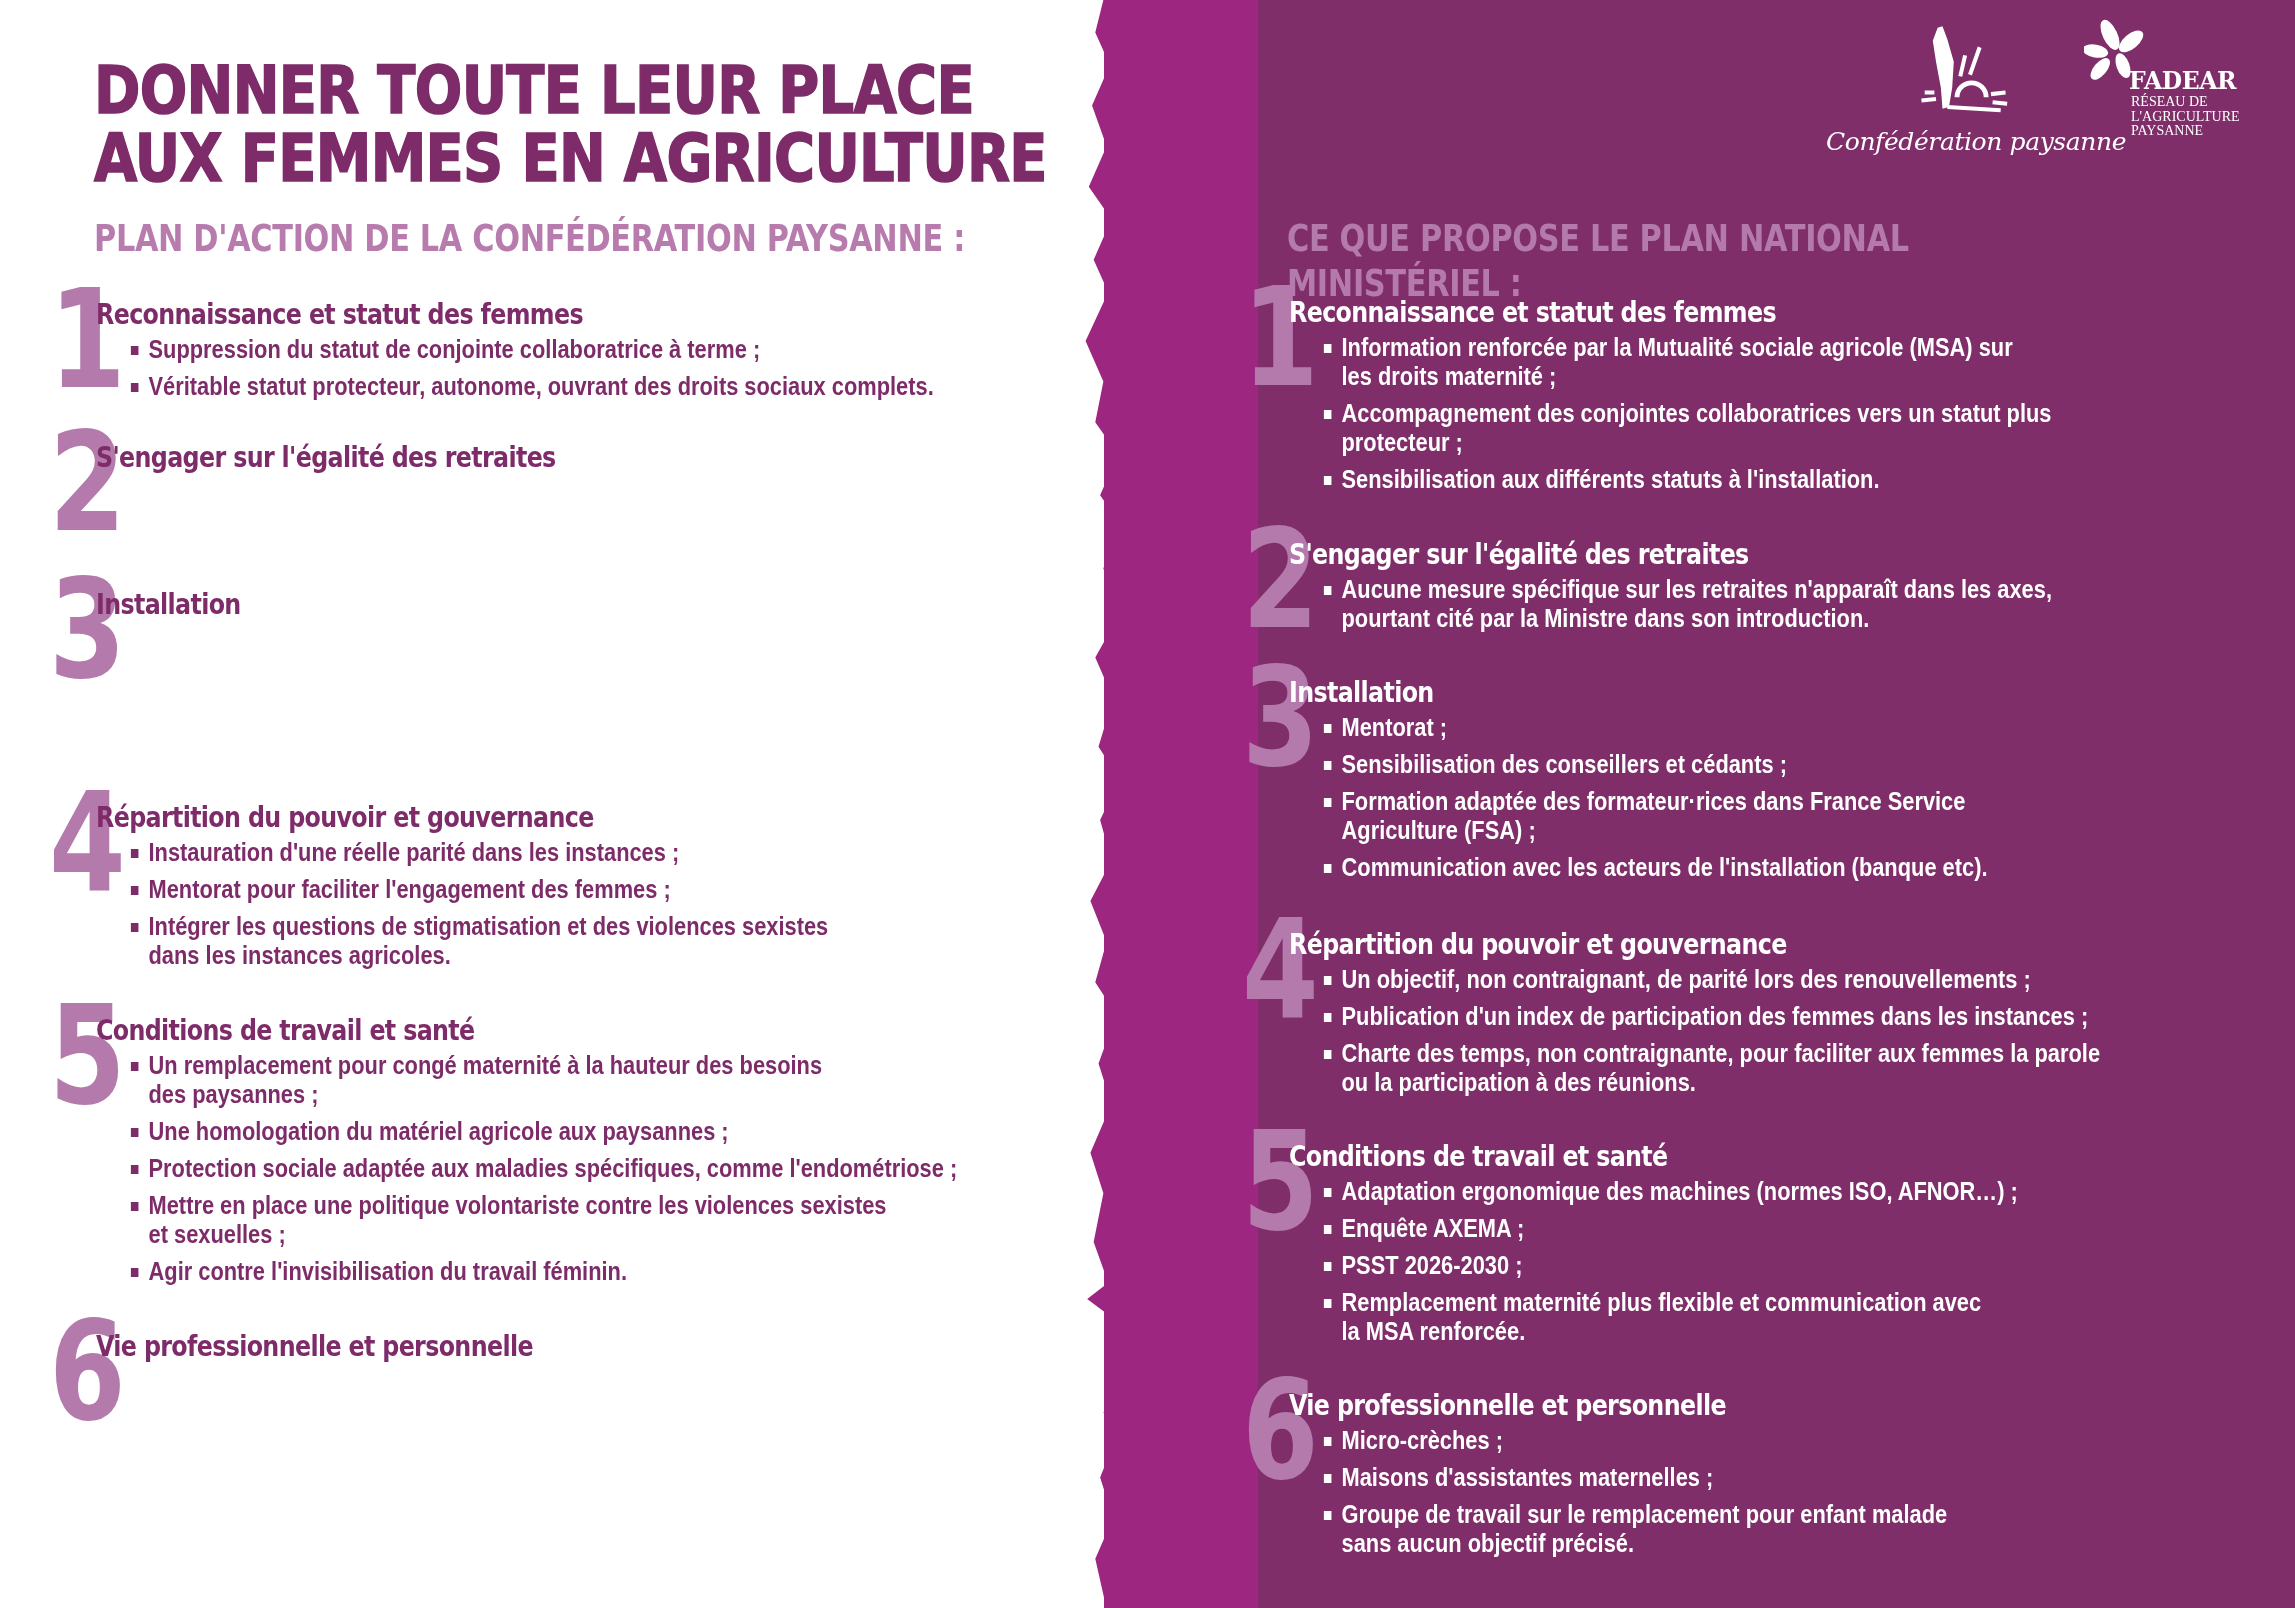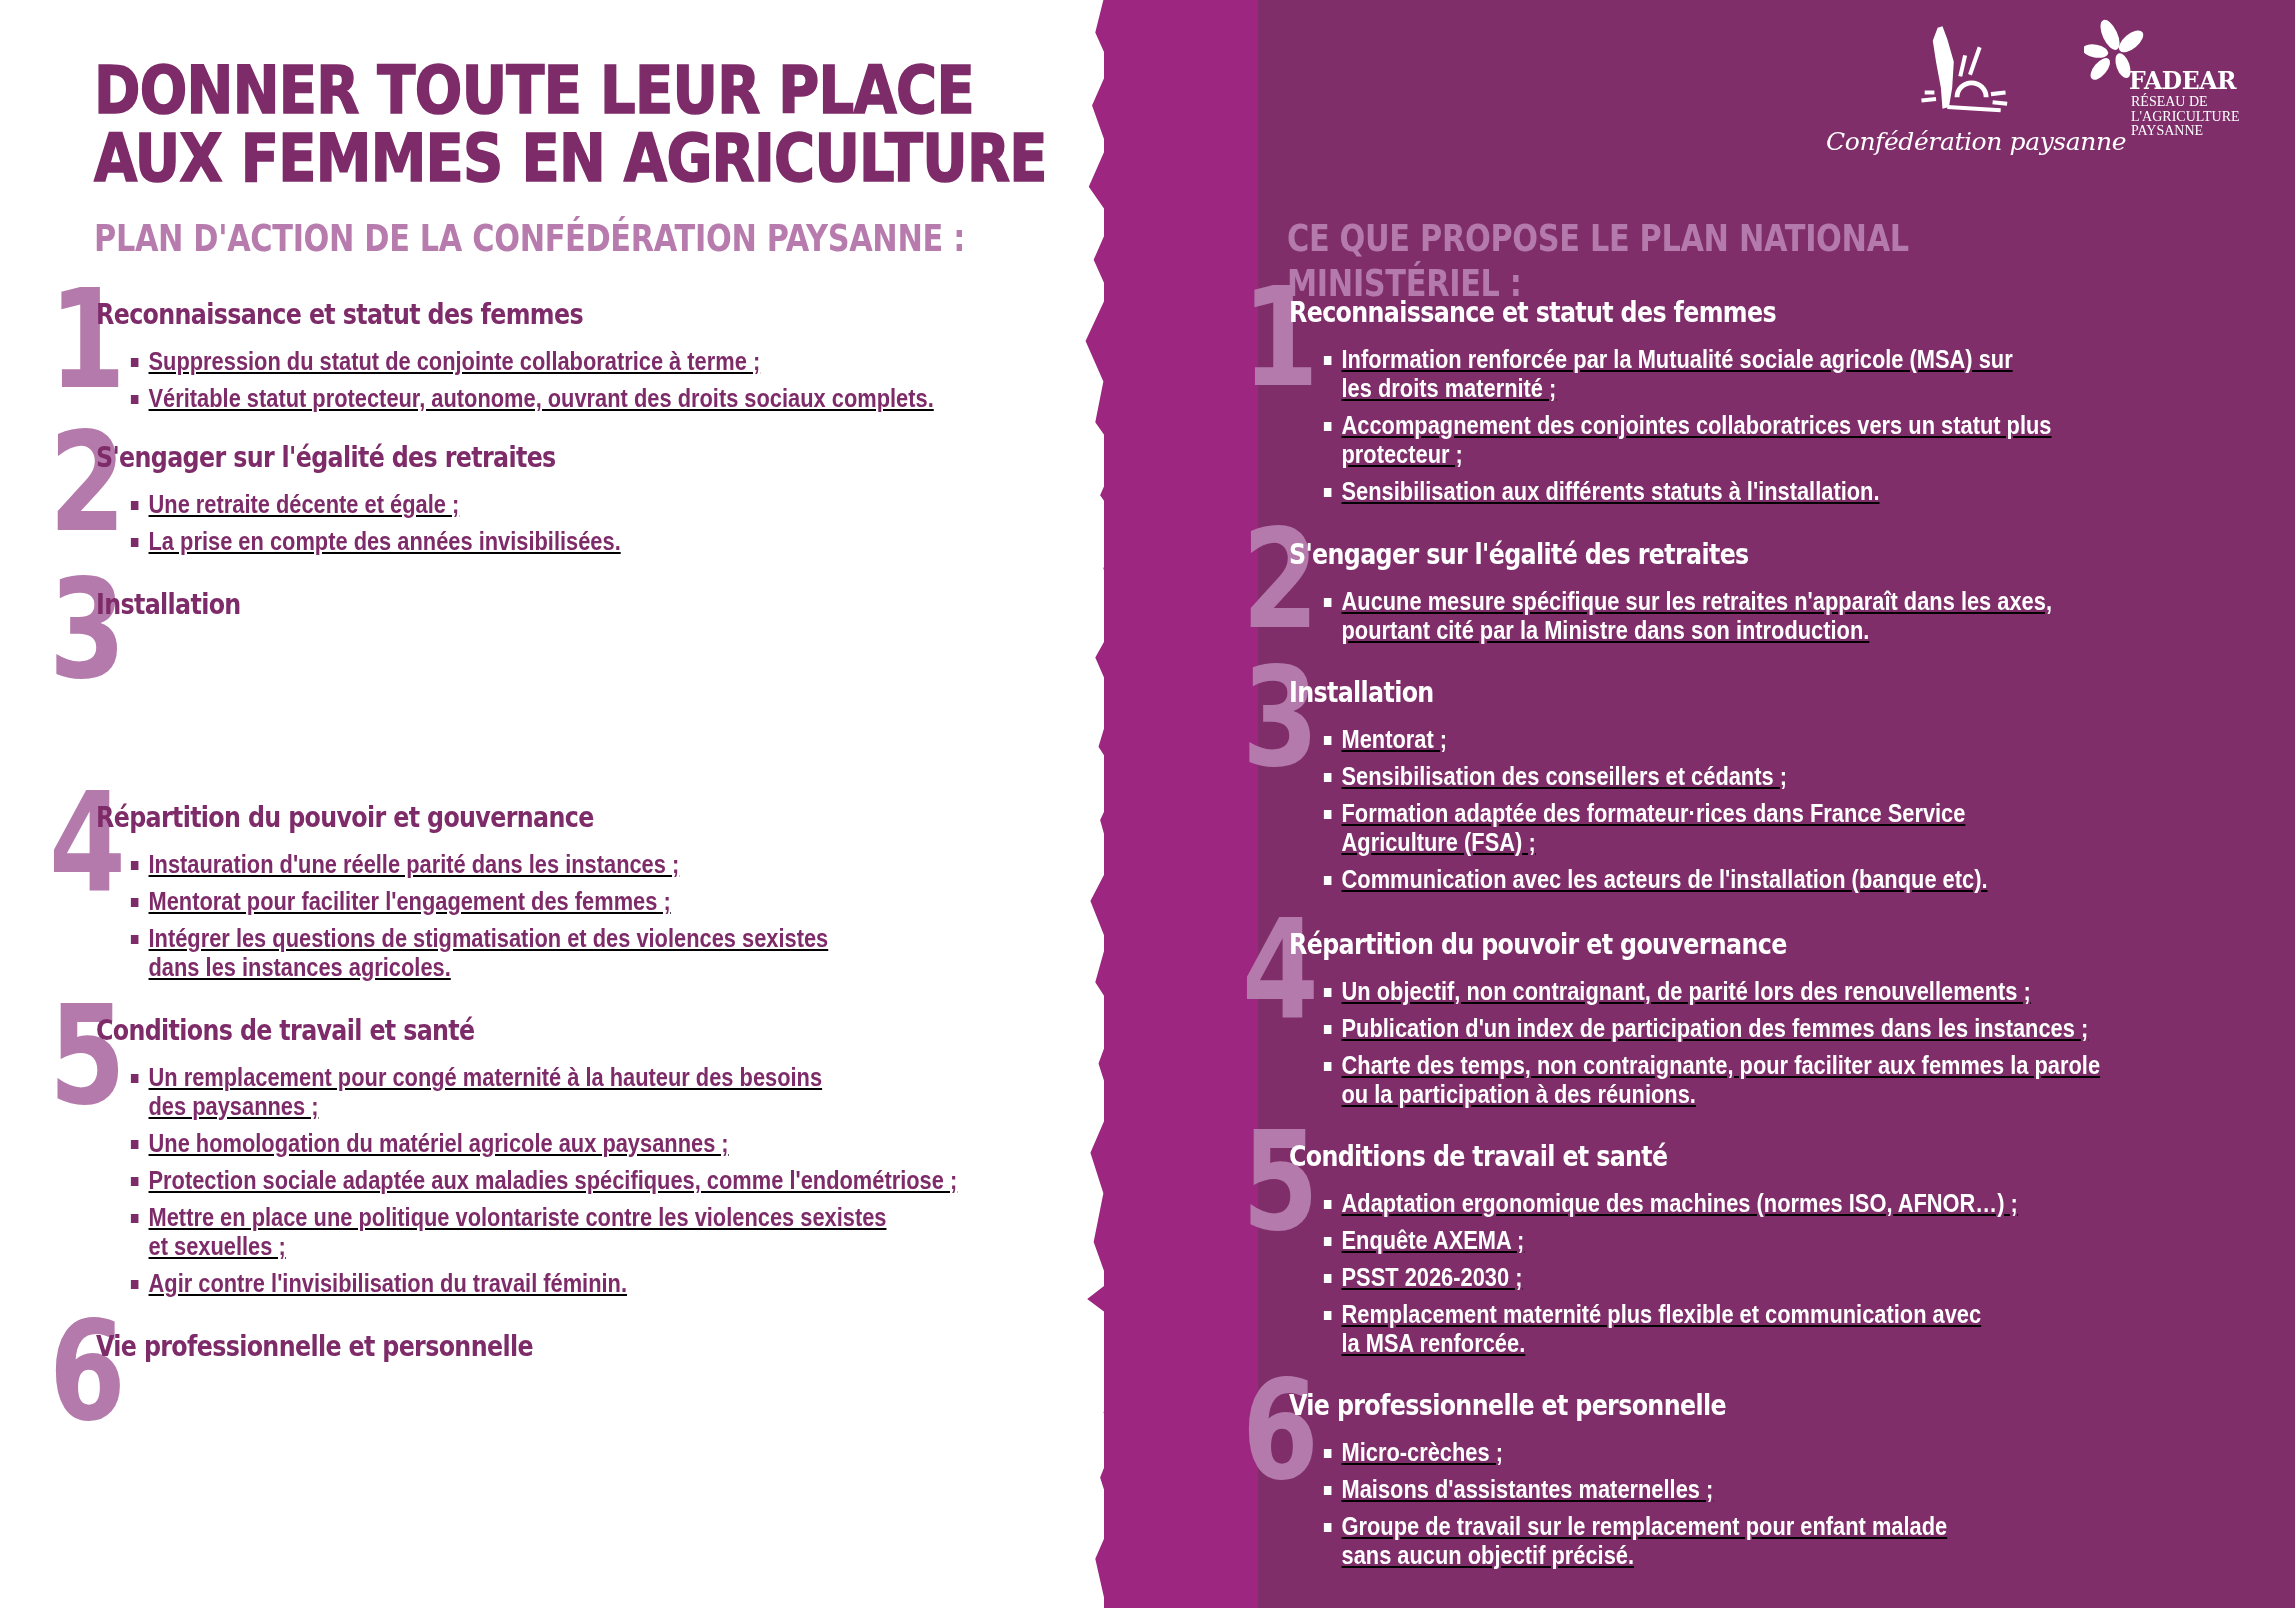--- a/index.html
+++ b/index.html
@@ -49,21 +49,21 @@
 
   .sec-title {
     position: relative; margin: 0 0 3.2px 0; padding-left: 0;
     font-family: "DejaVu Sans", sans-serif; font-weight: 900;
     font-size: 29px; line-height: 34px; letter-spacing: -0.8px;
     transform: scaleX(0.82); transform-origin: left top; white-space: nowrap;
   }
   .left-col .sec-title { color: #7e2b69; }
   .right-col .sec-title { color: #ffffff; }
 
-  ul.items { list-style: none; margin: 16px; padding: 0; text-decoration: underline; }
+  ul.items { list-style: none; margin: 4px; padding: 0; }
   ul.items li {
     position: relative; padding-left: 28px; margin: 0 0 8px 0;
     font-family: "Liberation Sans", sans-serif; font-weight: bold;
     font-size: 26px; line-height: 29px; white-space: pre-line;
     transform: scaleX(0.84); transform-origin: left top;
   }
   ul.items li::before {
     content: ""; position: absolute; left: 6.5px; top: 10.6px;
     width: 9px; height: 9px;
   }
@@ -147,24 +147,20 @@
         <li>Suppression du statut de conjointe collaboratrice à terme ;</li>
         <li>Véritable statut protecteur, autonome, ouvrant des droits sociaux complets.</li>
       </ul>
     </div>
   </div>
 
   <div class="section" style="left:49px; top:424px;">
     <div class="num">2</div>
     <div class="sec-body">
       <h3 class="sec-title">S'engager sur l'égalité des retraites</h3>
-      <ul class="items">
-        <li>Une retraite décente et égale ;</li>
-        <li>La prise en compte des années invisibilisées.</li>
-      </ul>
     </div>
   </div>
 
   <div class="section" style="left:49px; top:571px;">
     <div class="num">3</div>
     <div class="sec-body">
       <h3 class="sec-title">Installation</h3>
     </div>
   </div>
 

